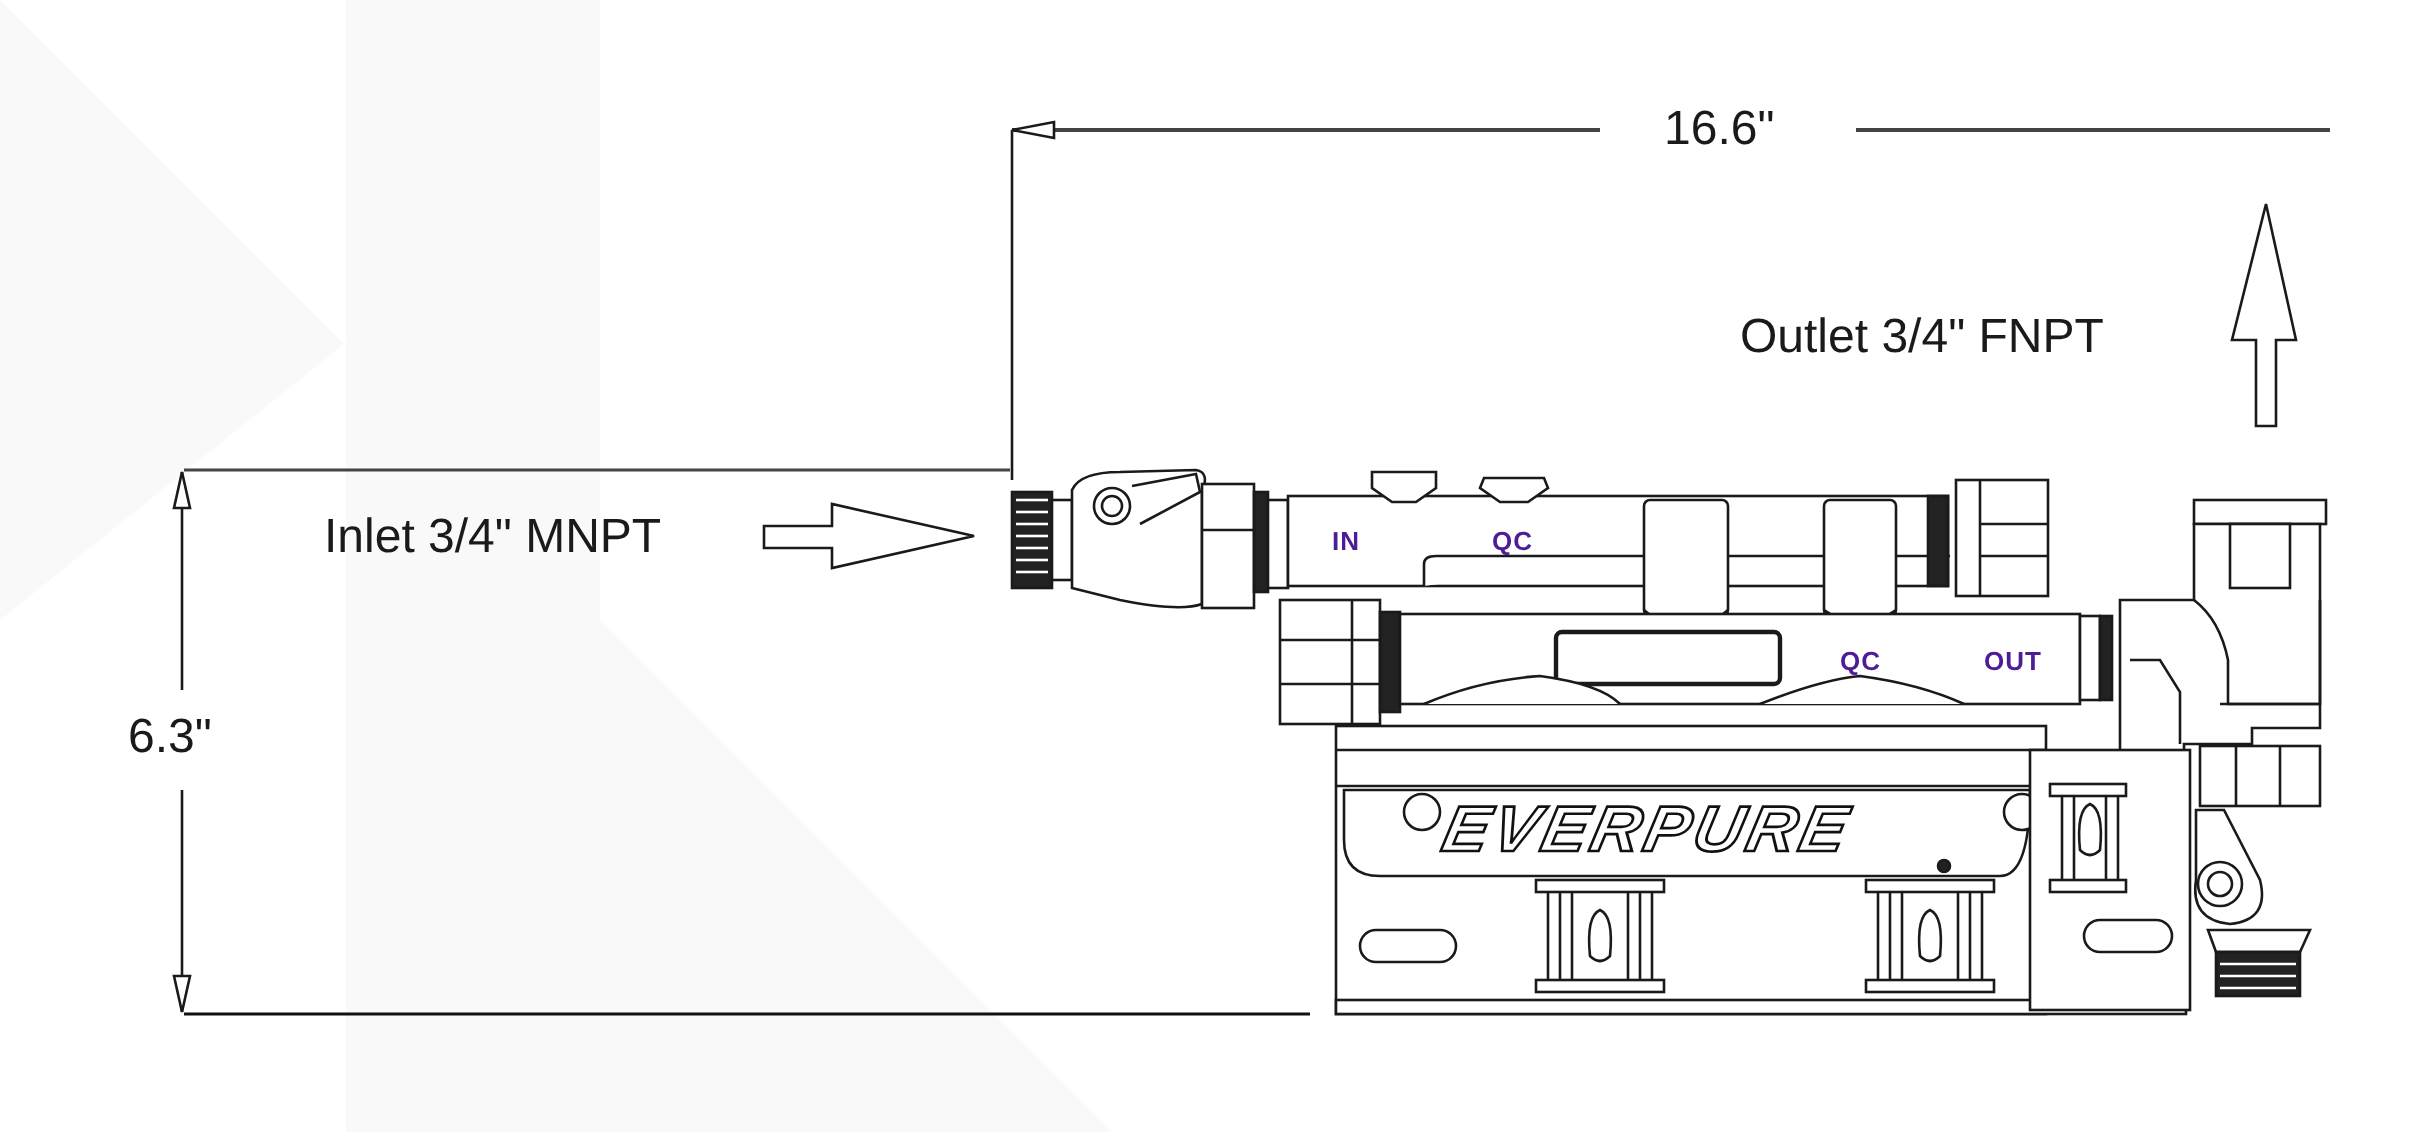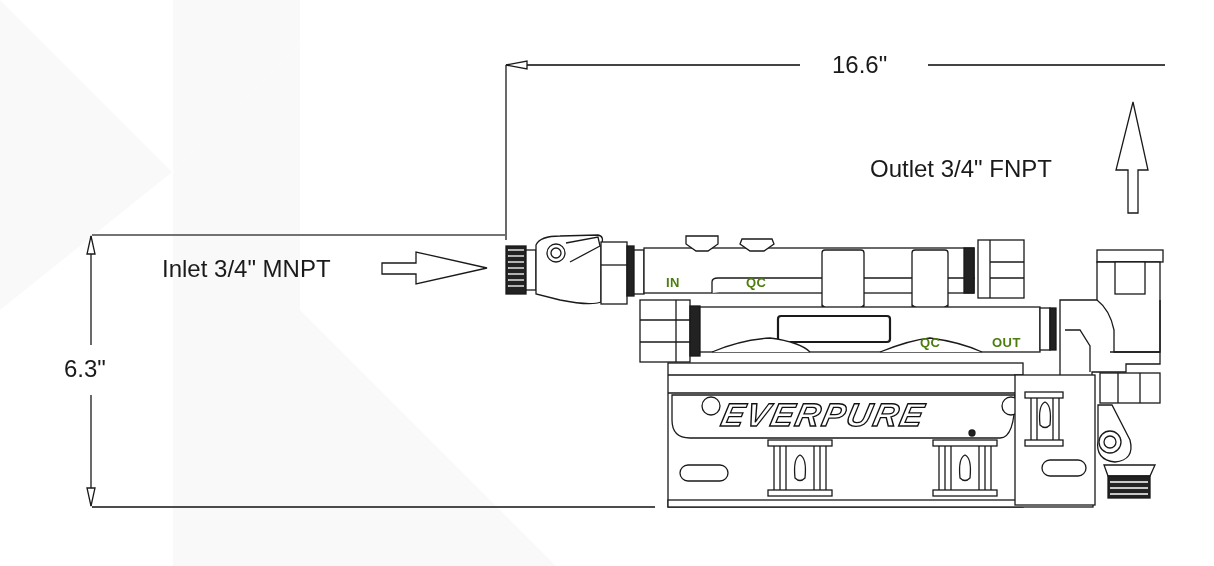--- a/index.html
+++ b/index.html
@@ -1,21 +1,21 @@
 <!DOCTYPE html>
 <html><head>
   <meta charset="utf-8">
   <style>
     html, body { margin: 0; padding: 0; background: #ffffff; }
     body { width: 1214px; height: 566px; overflow: hidden; position: relative; font-family: "Liberation Sans", sans-serif; }
     .canvas { position: absolute; left: 0; top: 0; width: 1214px; height: 566px; }
     .label { position: absolute; color: #1a1a1a; font-family: "Liberation Sans", sans-serif; white-space: nowrap; line-height: 1; }
     .dim-label { font-size: 24px; background: #ffffff; padding: 0 6px; }
     .callout { font-size: 24px; }
-    .part-label { font-size: 13px; font-weight: bold; color: #4d7c0f; letter-spacing: 0.5px; margin-top: 12px; }
+    .part-label { font-size: 13px; font-weight: bold; color: #4c1d95; letter-spacing: 0.5px; }
     .brand { font-size: 34px; font-weight: bold; font-style: italic; letter-spacing: 2px; color: #fff;
              -webkit-text-stroke: 1.4px #111; }
   </style>
 </head>
 <body>
 
 <svg class="canvas" viewBox="0 0 1214 566" width="1214" height="566">
   <polygon points="0,0 172,172 0,310" fill="#f9f9f9"></polygon>
   <polygon points="173,0 300,0 300,44 173,172" fill="#f9f9f9"></polygon>
   <polygon points="173,172 300,44 300,566 173,566" fill="#f9f9f9"></polygon>

